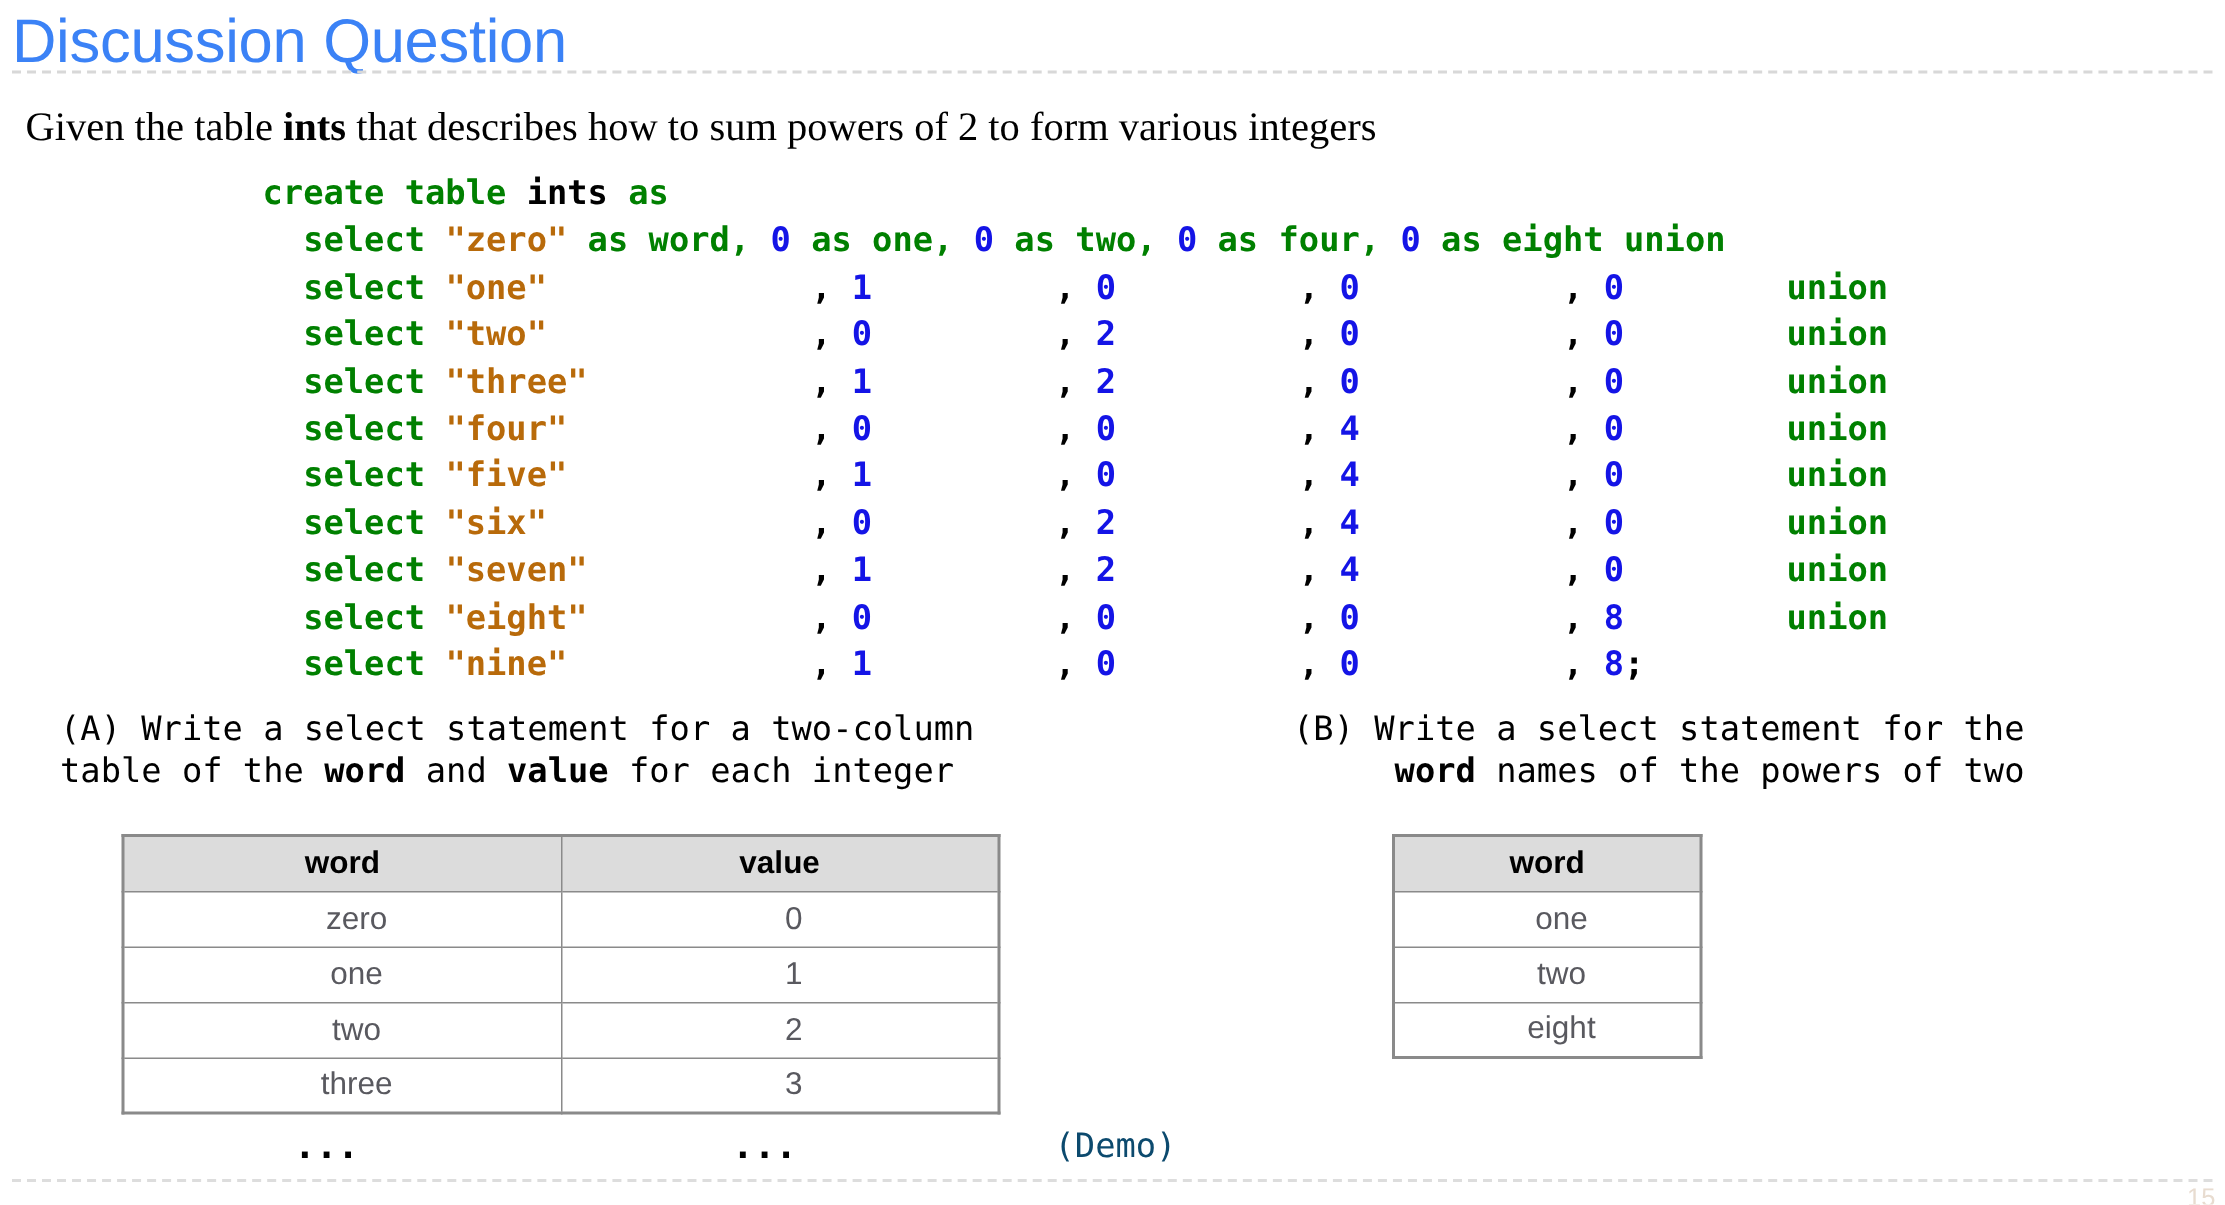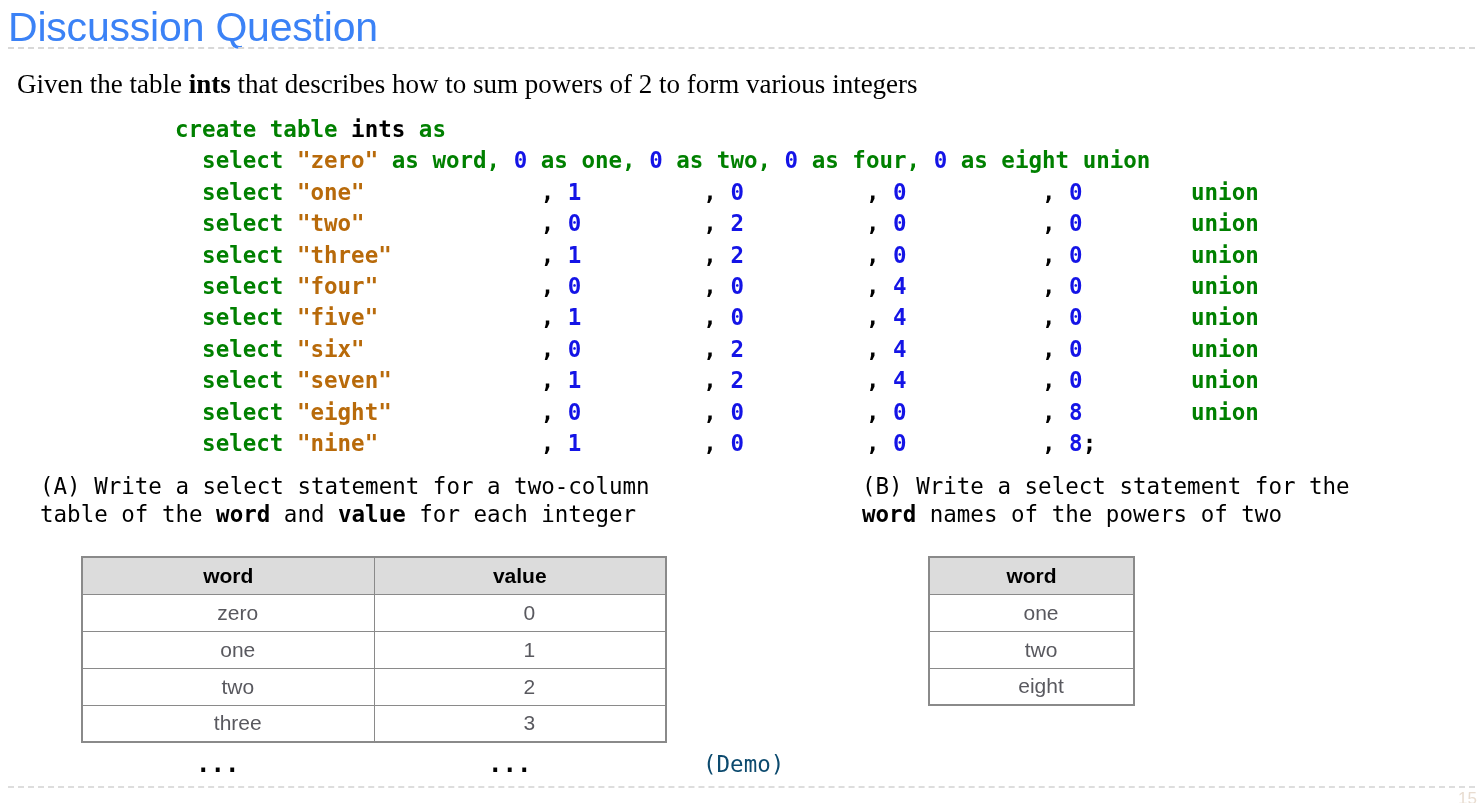--- a/index.html
+++ b/index.html
@@ -74,21 +74,21 @@
   
   .prompt {
     position: absolute;
     font-family: "DejaVu Sans Mono", "Liberation Mono", monospace;
     font-size: 22.5px;
     line-height: 28px;
     color: #000000;
     white-space: pre;
   }
   #prompt-a { left: 17px;  top: 472px; margin-left: 23px; }
-  #prompt-b { left: 862px; top: 472px; }
+  #prompt-b { left: 862px; top: 472px; text-align: right; }
 
   
   .rtable {
     position: absolute;
     border-collapse: collapse;
     border: 2px solid #8a8a8a;
     background: #ffffff;
   }
   .rtable th, .rtable td {
     border: 1px solid #8a8a8a;

